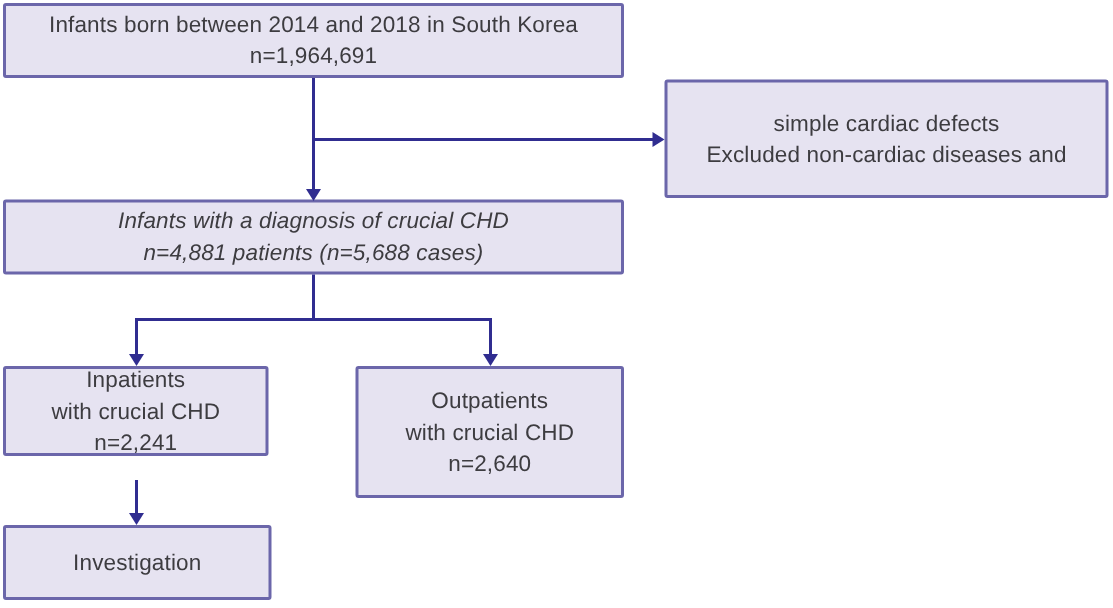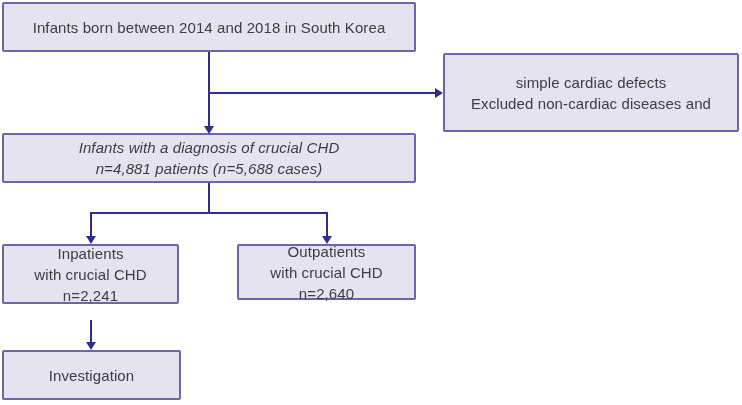--- a/index.html
+++ b/index.html
@@ -30,21 +30,21 @@
     text-align:center;
     color:var(--text);
     font-size:15px;
     line-height:21px;
     letter-spacing:0.1px;
   }
   #b-population  {left:2px;  top:2px;   width:414px; height:50px;}
   #b-excluded    {left:443px;top:53px;  width:296px; height:79px;}
   #b-diagnosis   {left:2px;  top:133px; width:414px; height:50px;font-style:italic;}
   #b-inpatients  {left:2px;  top:244px; width:177px; height:60px;}
-  #b-outpatients {left:237px;top:244px; width:179px; height:56px;}
+  #b-outpatients {left:237px;top:244px; width:179px; height:88px;}
   #b-investigation{left:2px; top:350px; width:179px; height:50px;}
 
   .line{position:absolute;background:var(--arrow);}
   .arrowhead{position:absolute;width:0;height:0;}
   .arrowhead.down{
     border-left:5px solid transparent;
     border-right:5px solid transparent;
     border-top:8px solid var(--arrow);
   }
   .arrowhead.right{
@@ -67,20 +67,21 @@
   #l-inpat-down    {left:90px; top:320px;width:2px;height:23px;}
   #a-inpat-down    {left:86px; top:342px;}
 </style>
 </head>
 <body>
 
 <div class="canvas">
 
   <div class="box" id="b-population">
     <span>Infants born between 2014 and 2018 in South Korea</span>
+    <span>n=1,964,691</span>
   </div>
 
   <div class="box" id="b-excluded">
     <span>simple cardiac defects</span>
     <span>Excluded non-cardiac diseases and</span>
   </div>
 
   <div class="box" id="b-diagnosis">
     <span>Infants with a diagnosis of crucial CHD</span>
     <span>n=4,881 patients (n=5,688 cases)</span>

